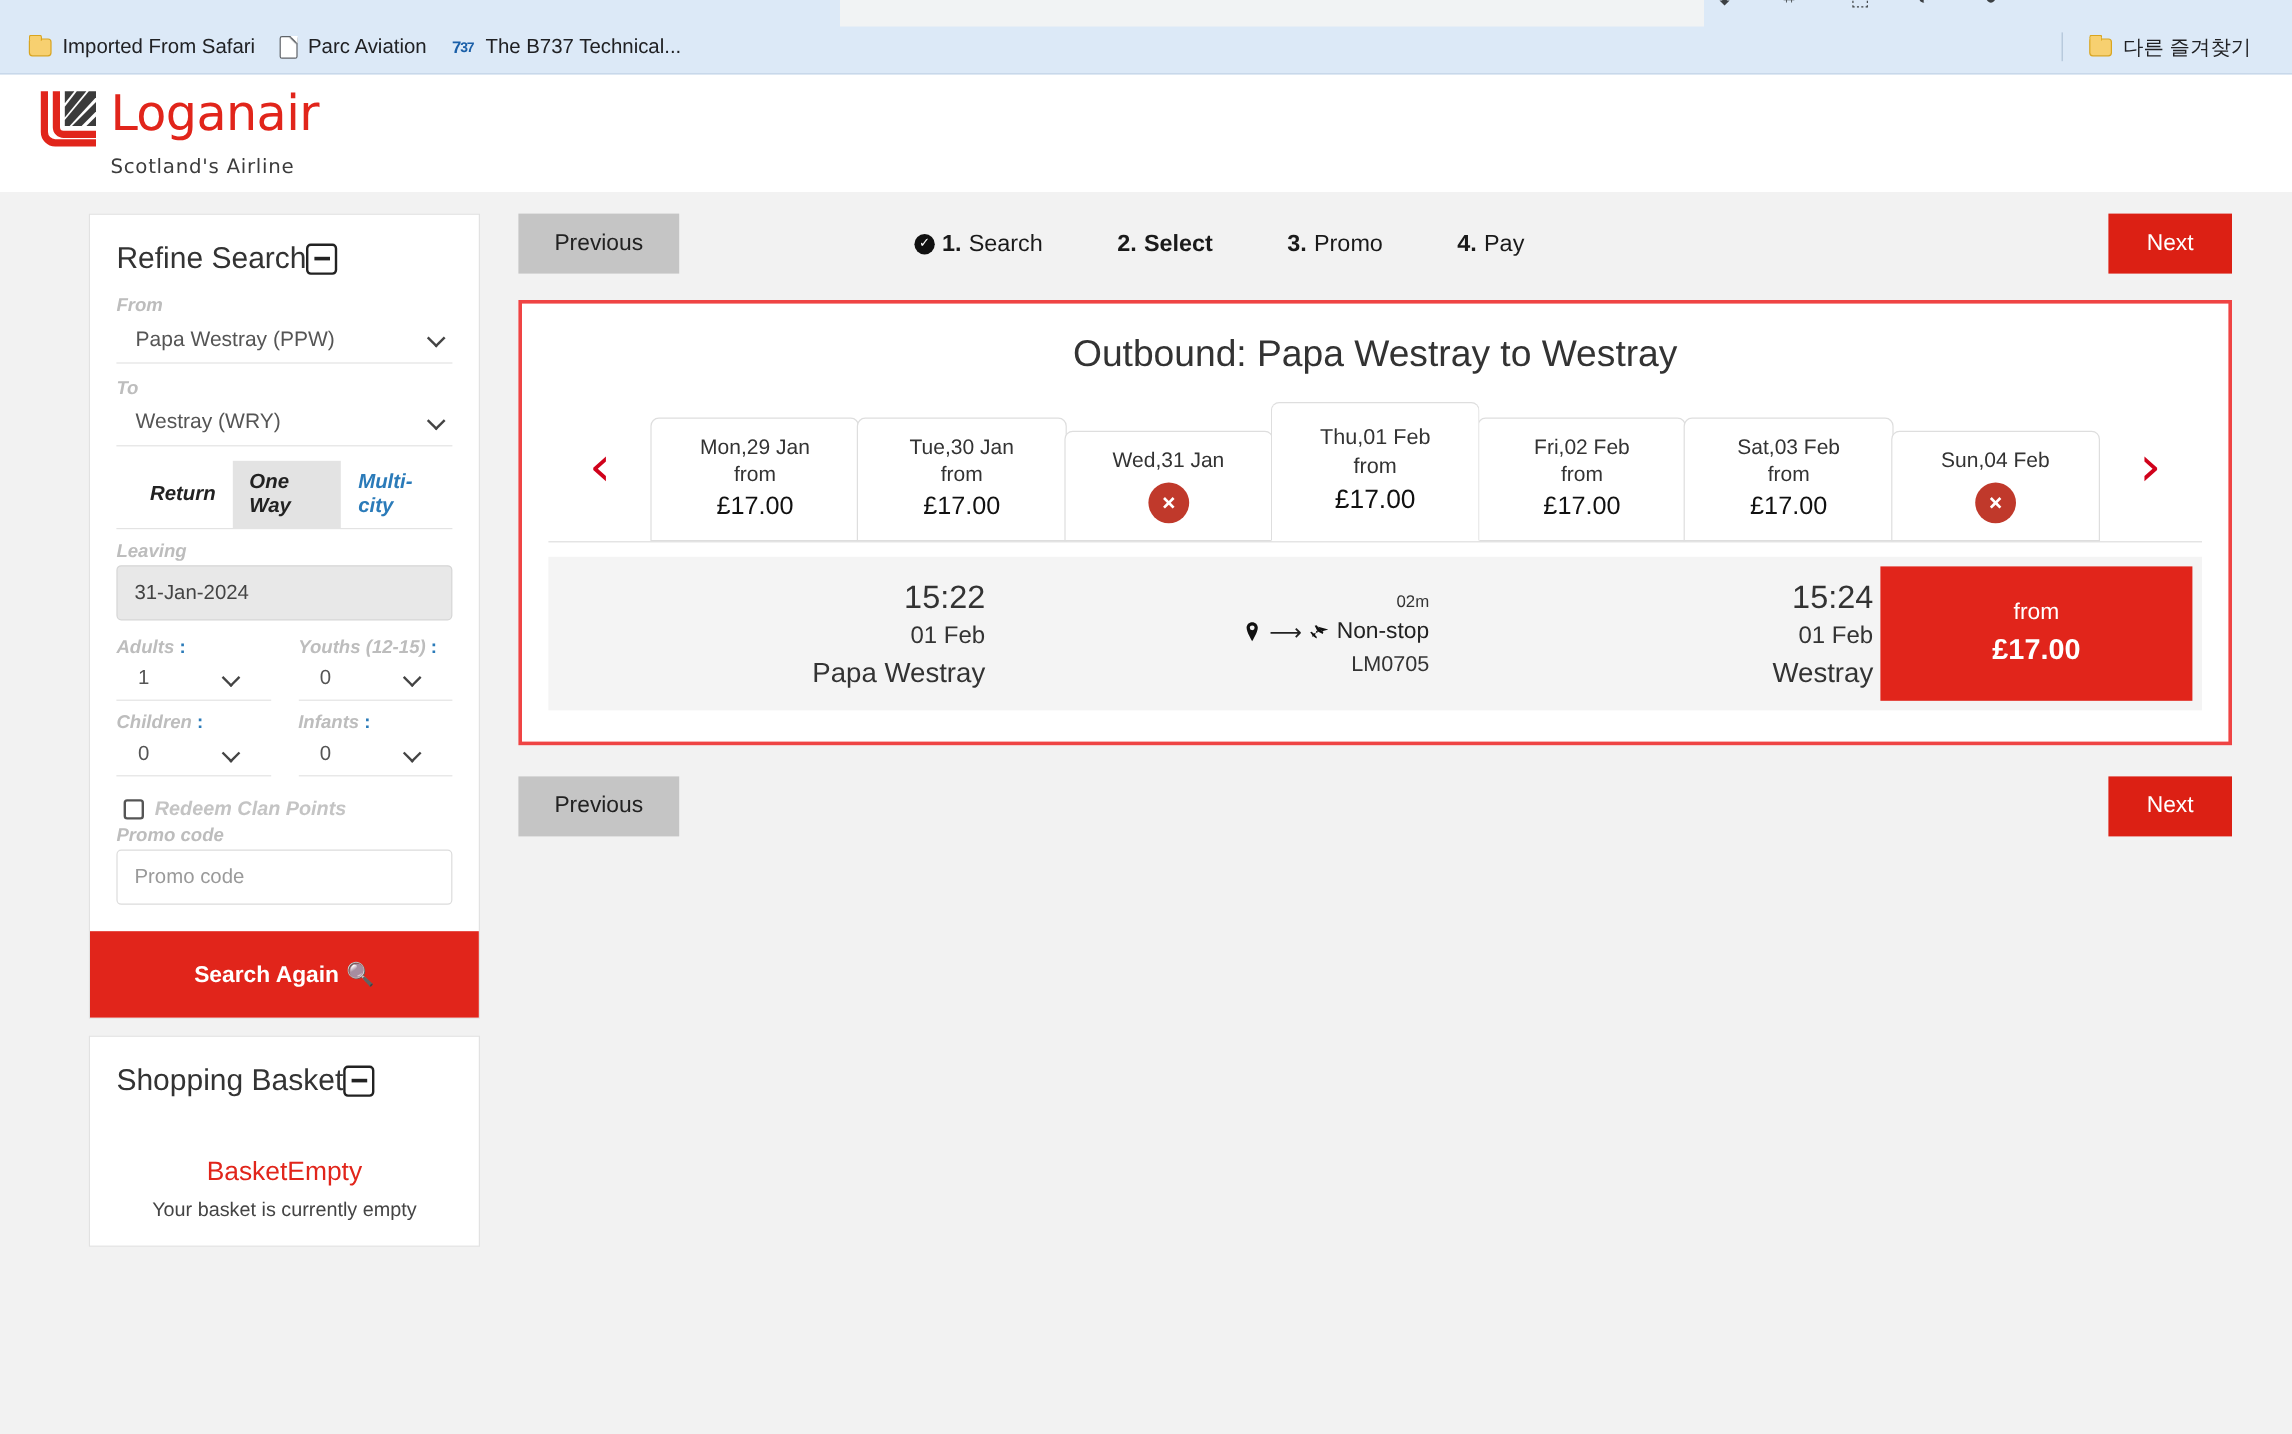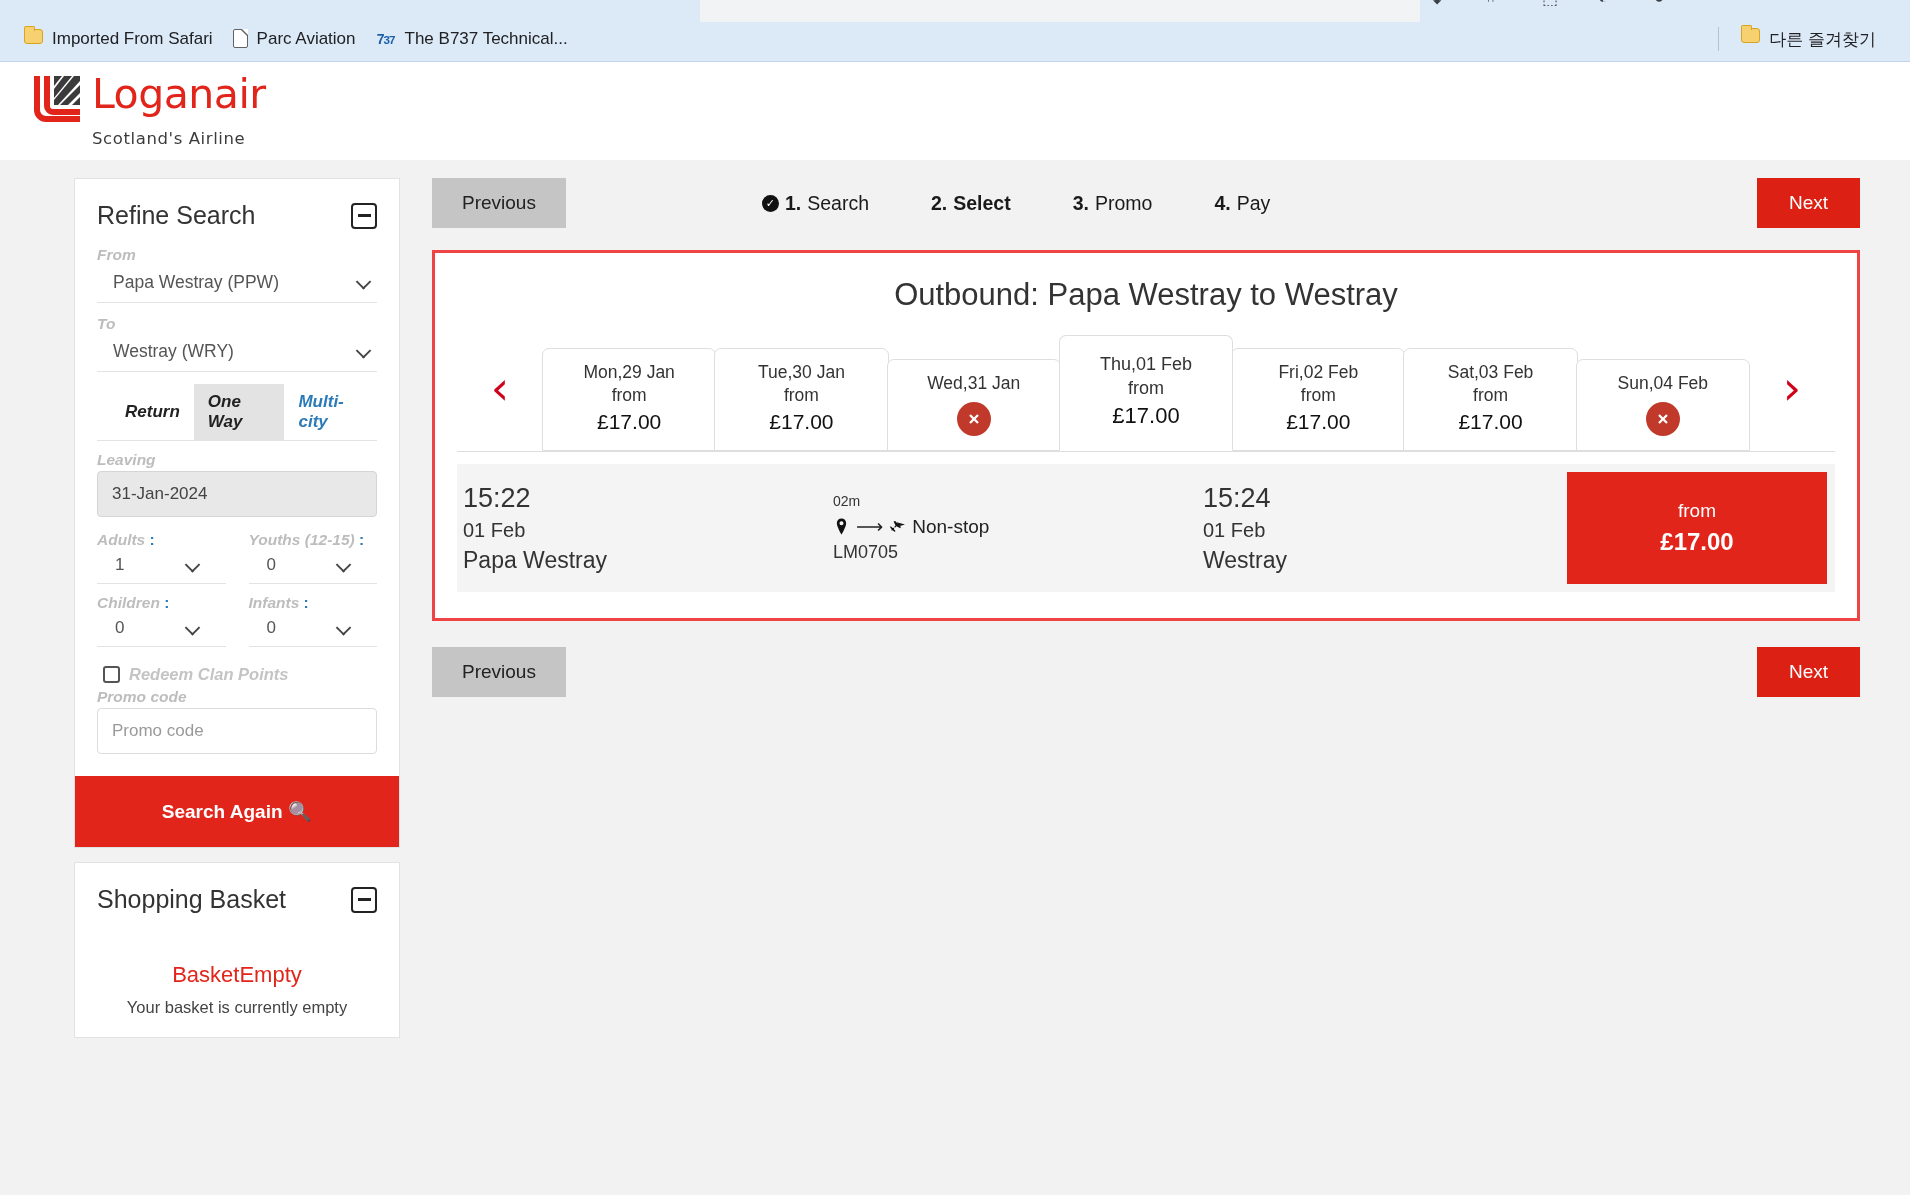--- a/index.html
+++ b/index.html
@@ -30,21 +30,21 @@
     color: #3c4043; font-size: 17px;
   }
   .tabstrip-icons .chip { width: 16px; height: 16px; }
   .bookmarks-bar {
     position: absolute; bottom: 0; left: 0; right: 0;
     height: 44px;
     display: flex; align-items: center;
     padding: 0 14px;
   }
   .bm {
-    display: flex; gap: 9px;
+    display: flex; align-items: center; gap: 9px;
     padding: 4px 10px;
     font-size: 17px; color: #202124;
     white-space: nowrap;
     border-radius: 4px;
     cursor: default;
   }
   .folder-ico {
     width: 19px; height: 15px;
     background: #f7d070;
     border: 1.5px solid #d9a520;
@@ -115,21 +115,21 @@
     width: 400px;
     flex: 0 0 400px;
     padding: 18px 0 0 74px;
   }
   .panel {
     background: #ffffff;
     border: 1px solid #e2e2e2;
     margin-bottom: 14px;
   }
   .panel-head {
-    display: flex; align-items: center; justify-content: space-between;
+    display: flex; align-items: center; 
     padding: 22px 22px 10px 22px;
   }
   .panel-title { font-size: 25px; color: #333; font-weight: 400; }
   .collapse-btn {
     width: 26px; height: 26px;
     border: 2px solid #222; border-radius: 4px;
     display: flex; align-items: center; justify-content: center;
     cursor: pointer; background: #fff;
   }
   .collapse-btn i { display: block; width: 13px; height: 2.5px; background: #222; }
@@ -323,21 +323,21 @@
   }
   .x-ico svg { width: 16px; height: 16px; }
 
   .flight-row {
     display: flex; align-items: stretch;
     background: #f4f4f4;
     margin-top: 12px;
   }
   .fr-seg {
     flex: 1 1 0;
-    display: flex; flex-direction: column; align-items: flex-start; justify-content: center;
+    display: flex; flex-direction: column; align-items: flex-end; justify-content: center;
     padding: 18px 6px;
   }
   .fr-time { font-size: 27px; color: #333; line-height: 1.25; }
   .fr-date { font-size: 20px; color: #333; margin-top: 3px; }
   .fr-place { font-size: 23px; color: #333; margin-top: 5px; }
   .fr-dur { font-size: 14px; color: #333; }
   .fr-stop {
     font-size: 19px; color: #222; margin-top: 6px;
     display: flex; align-items: center; gap: 6px;
   }

